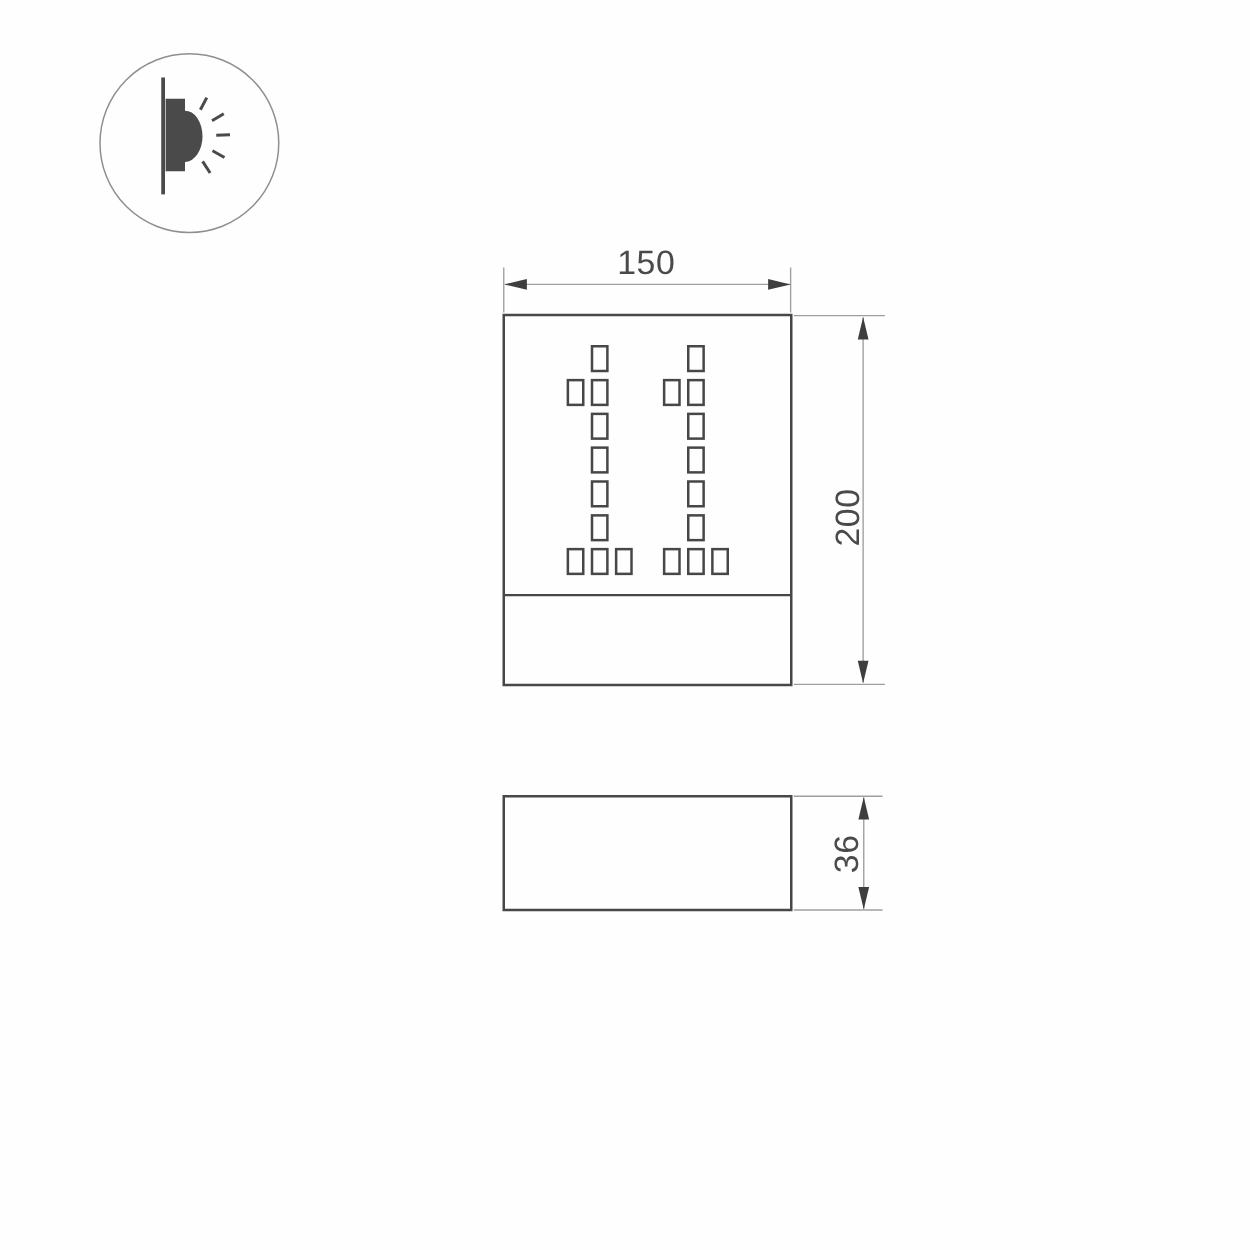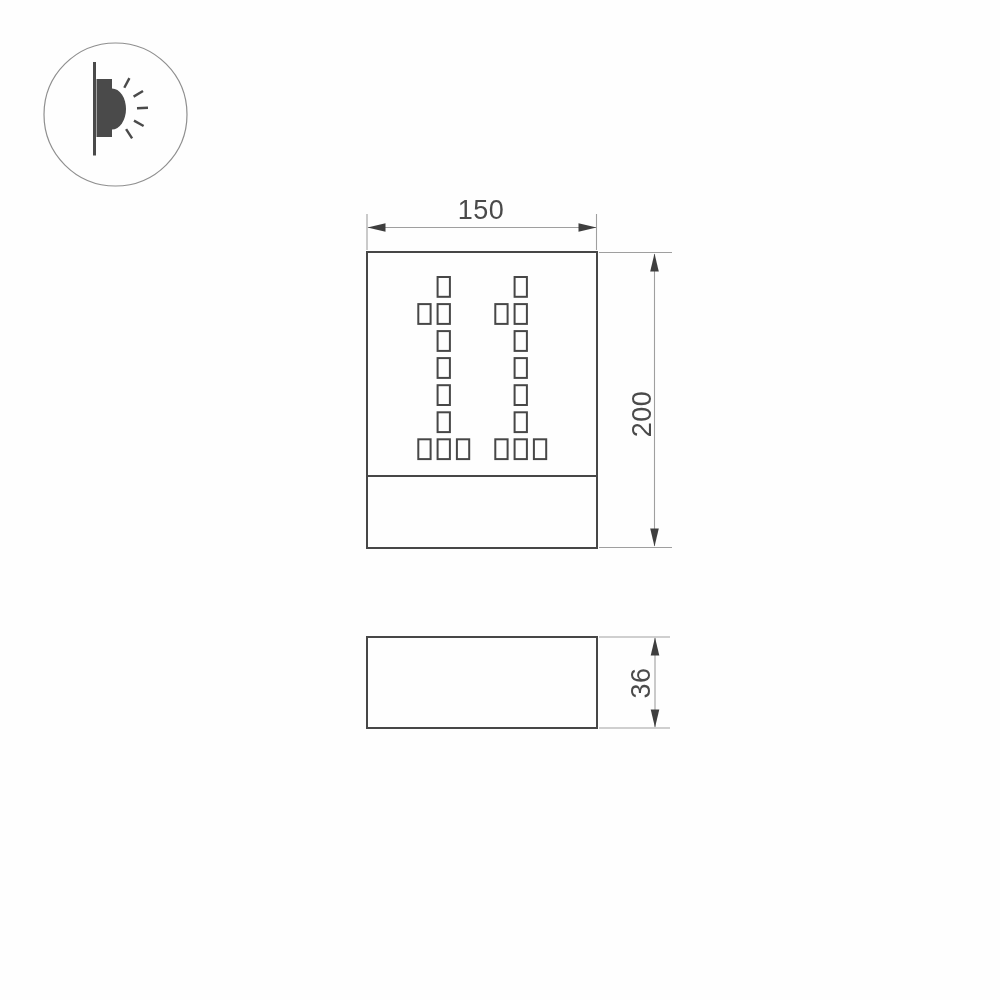--- a/index.html
+++ b/index.html
@@ -5,21 +5,21 @@
   :root{
     --c-bg:#fefefe;
     --c-outline:#474747;
     --c-dim:#9f9f9f;
     --c-arrow:#3e3e3e;
     --c-text:#4a4a4a;
     --c-iconfill:#4a4a4a;
     --c-circle:#8f8f8f;
   }
   html,body{margin:0;padding:0;background:var(--c-bg);}
-  .canvas{position:relative;width:932px;height:1000px;background:var(--c-bg);overflow:hidden;}
+  .canvas{position:relative;width:932px;height:1000px;background:var(--c-bg);overflow:hidden;margin-left:36px;}
   svg{display:block;}
   .outline{stroke:var(--c-outline);stroke-width:2;fill:none;}
   .divider{stroke:var(--c-outline);stroke-width:1.8;fill:none;}
   .sq{stroke:var(--c-outline);stroke-width:2;fill:none;}
   .thin{stroke:var(--c-dim);stroke-width:1.1;fill:none;}
   .arrowhead{fill:var(--c-arrow);stroke:none;}
   .dimtext{
     font-family:"Liberation Sans","DejaVu Sans",sans-serif;
     font-size:27px;
     fill:var(--c-text);

